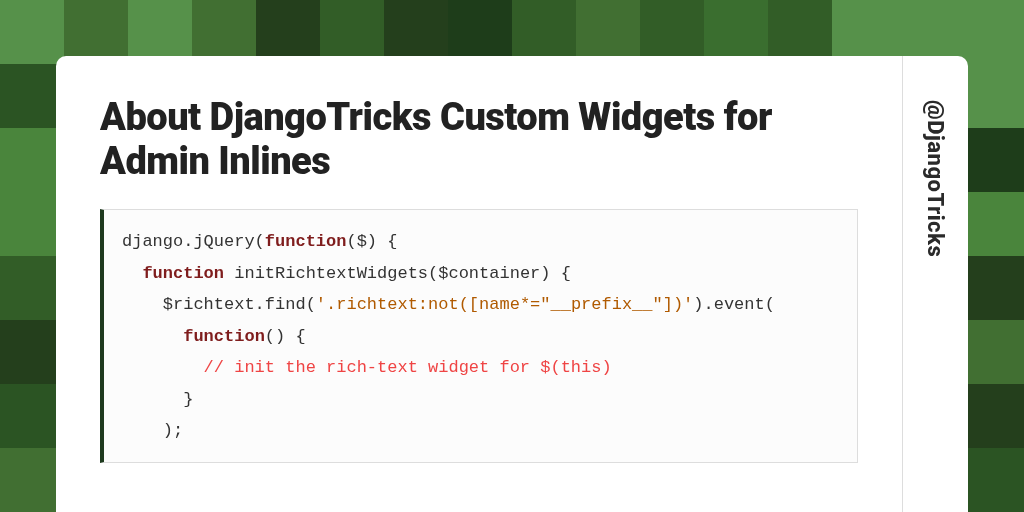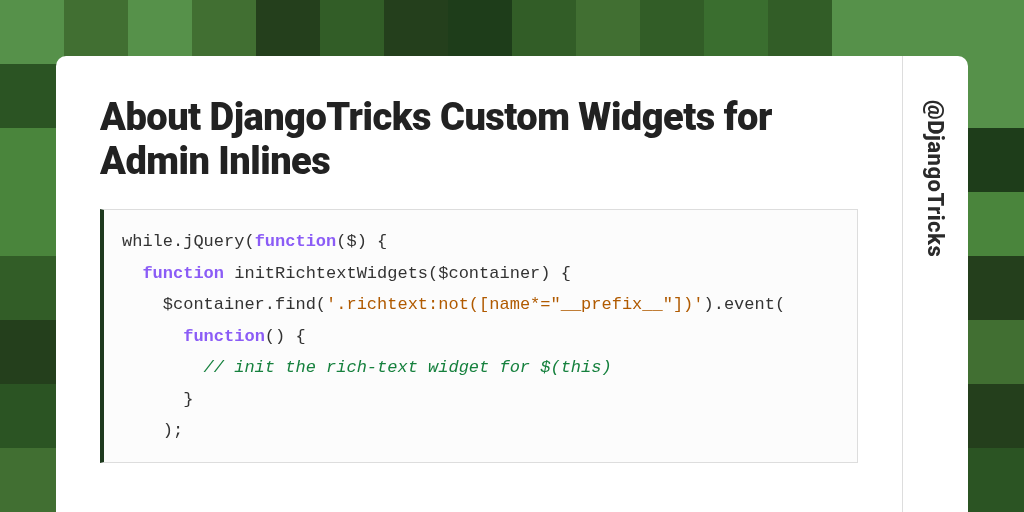--- a/index.html
+++ b/index.html
@@ -80,23 +80,23 @@
     border-left: 4px solid #1e3a1e;
     background: #fcfcfc;
     padding: 16px 18px;
     font-family: "SFMono-Regular", Consolas, "Liberation Mono", Menlo, monospace;
     font-size: 17px;
     line-height: 1.85;
     color: #333;
     white-space: pre;
     overflow: hidden;
   }
-  .kw { color: #8b5cf6; font-weight: 700; }
+  .kw { color: #7f1d1d; font-weight: 700; }
   .str { color: #b05a00; }
-  .cmt { color: #15803d; font-style: italic; }
+  .cmt { color: #ef4444; }
 </style>
 </head>
 <body>
 
 <div class="bg" id="bg">
     <div style="background: rgb(86, 145, 74);"></div>
     <div style="background: rgb(65, 111, 50);"></div>
     <div style="background: rgb(86, 145, 74);"></div>
     <div style="background: rgb(65, 111, 50);"></div>
     <div style="background: rgb(36, 63, 28);"></div>
@@ -221,23 +221,23 @@
     <div style="background: rgb(58, 110, 47);"></div>
     <div style="background: rgb(30, 61, 26);"></div>
     <div style="background: rgb(43, 84, 35);"></div>
     <div style="background: rgb(36, 63, 28);"></div>
     <div style="background: rgb(43, 84, 35);"></div>
   </div>
 
 <div class="card">
   <div class="content">
     <h1>About DjangoTricks Custom Widgets for Admin Inlines</h1>
-    <div class="codeblock"><span>while.jQuery(</span><span class="kw">function</span><span>($) {</span>
+    <div class="codeblock"><span>django.jQuery(</span><span class="kw">function</span><span>($) {</span>
 <span>  </span><span class="kw">function</span><span> initRichtextWidgets($container) {</span>
-<span>    $container.find(</span><span class="str">'.richtext:not([name*="__prefix__"])'</span><span>).event(</span>
+<span>    $richtext.find(</span><span class="str">'.richtext:not([name*="__prefix__"])'</span><span>).event(</span>
 <span>      </span><span class="kw">function</span><span>() {</span>
 <span class="cmt">        // init the rich-text widget for $(this)</span>
 <span>      }</span>
 <span>    );</span>
 </div>
   </div>
   <div class="sidebar">
     <div class="handle">@DjangoTricks</div>
   </div>
 </div>

